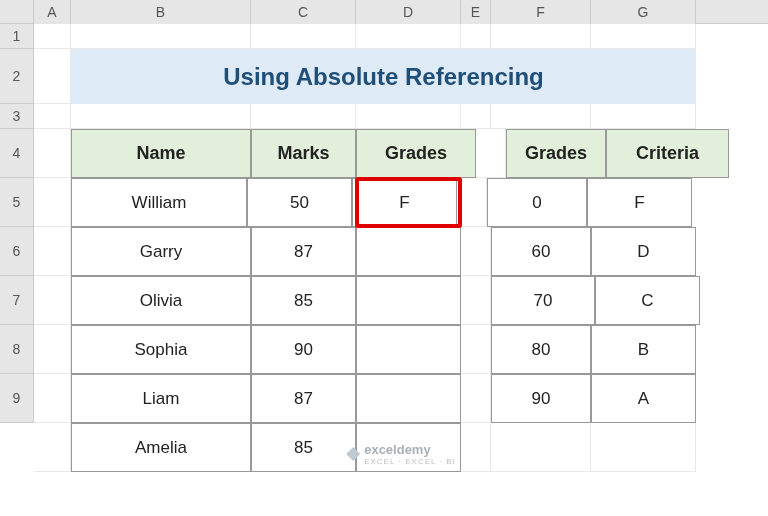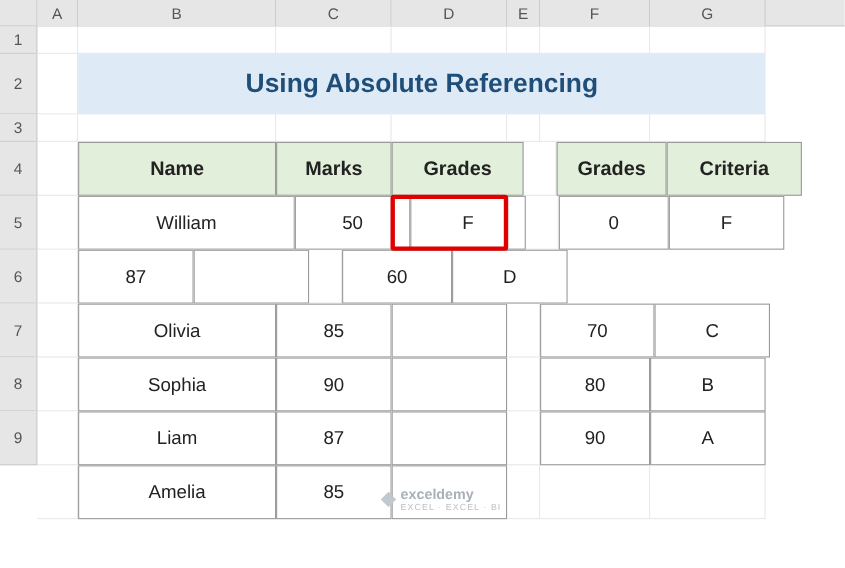--- a/index.html
+++ b/index.html
@@ -188,30 +188,31 @@
         <div class="cell header-cell" style="width:180px">Name</div>
         <div class="cell header-cell" style="width:105px">Marks</div>
         <div class="cell header-cell" style="width:120px">Grades</div>
         <div class="cell" style="width:30px"></div>
         <div class="cell header-cell" style="width:100px">Grades</div>
         <div class="cell header-cell" style="width:123px">Criteria</div>
       </div>
 
       <div class="cell-row">
         <div class="cell" style="width:37px"></div>
-        <div class="cell data-cell" style="width:197px">William</div>
+        <div class="cell data-cell" style="width:176px">William</div>
         <div class="cell data-cell" style="width:105px">50</div>
         <div class="cell data-cell highlight-cell" style="width:105px">F</div>
         <div class="cell" style="width:30px"></div>
         <div class="cell data-cell" style="width:100px">0</div>
         <div class="cell data-cell" style="width:105px">F</div>
       </div>
 
       <div class="cell-row">
         <div class="cell" style="width:37px"></div>
+        <div class="cell data-cell" style="width:180px">Garry</div>
         <div class="cell data-cell" style="width:105px">87</div>
         <div class="cell data-cell" style="width:105px"></div>
         <div class="cell" style="width:30px"></div>
         <div class="cell data-cell" style="width:100px">60</div>
         <div class="cell data-cell" style="width:105px">D</div>
       </div>
 
       <div class="cell-row">
         <div class="cell" style="width:37px"></div>
         <div class="cell data-cell" style="width:180px">Olivia</div>

